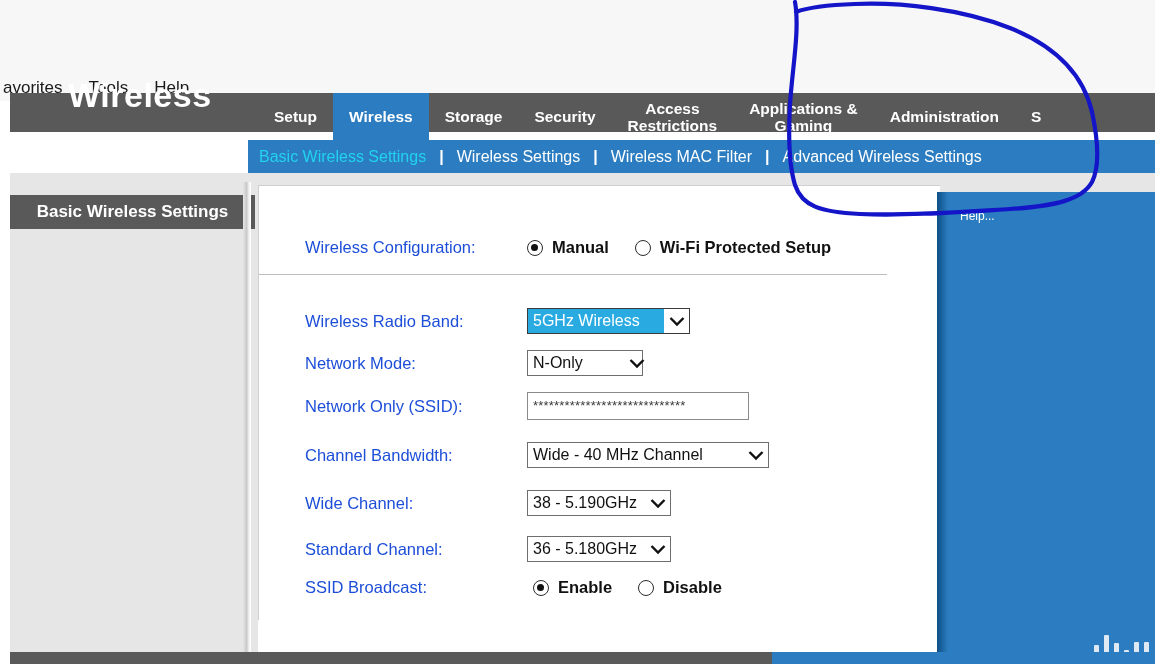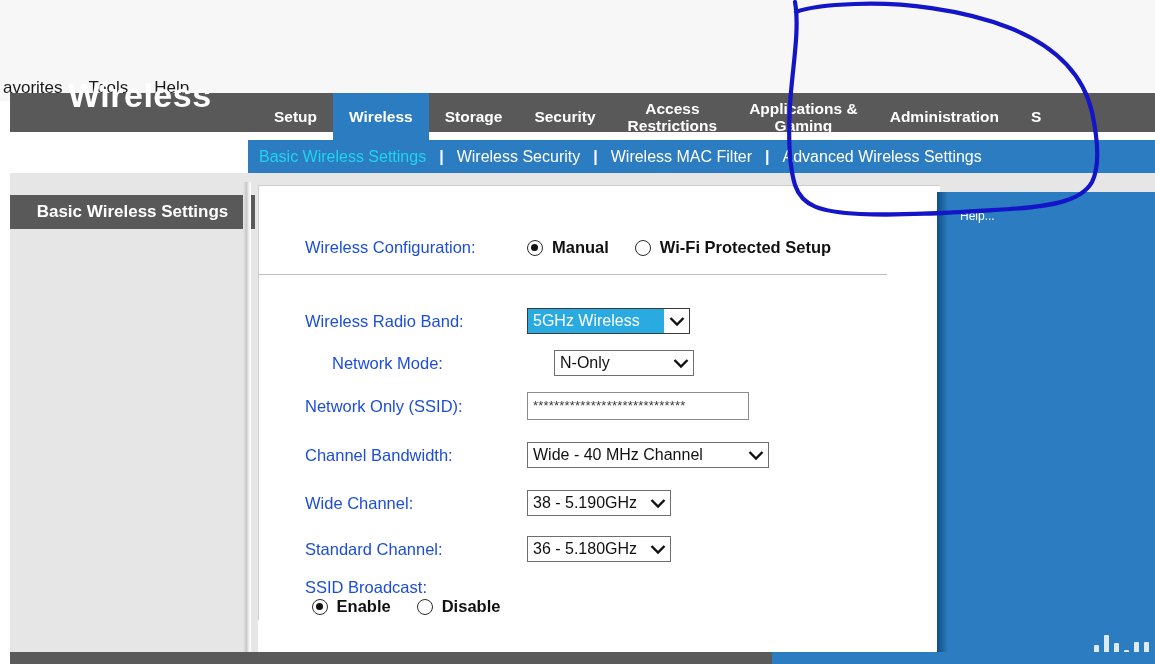--- a/index.html
+++ b/index.html
@@ -217,21 +217,21 @@
       <div class="tab">Applications &amp;
 Gaming</div>
       <div class="tab">Administration</div>
       <div class="tab">S</div>
     </div>
   </div>
 
   <div class="subnav">
     <span class="subnav-item current">Basic Wireless Settings</span>
     <span class="subnav-sep">|</span>
-    <span class="subnav-item">Wireless Security</span>
+    <span class="subnav-item">Wireless Settings</span>
     <span class="subnav-sep">|</span>
     <span class="subnav-item">Wireless MAC Filter</span>
     <span class="subnav-sep">|</span>
     <span class="subnav-item">Advanced Wireless Settings</span>
   </div>
 
   <div class="body-bg"></div>
   <div class="left-col"></div>
   <div class="section-title">Basic Wireless Settings</div>
   <div class="col-divider"></div>
@@ -258,23 +258,23 @@
       <span class="sel focused" style="width:163px;">
         <span class="sel-text" style="flex:1;">5GHz Wireless</span>
         <span class="arrow">
           <svg width="16" height="11" viewBox="0 0 16 11">
               <path d="M1.5 2 L8 8.6 L14.5 2" stroke="#111" stroke-width="2.4" fill="none"></path>
             </svg>
         </span>
       </span>
     </div>
 
-    <div class="form-row" style="top:164px;margin-left:27px;">
+    <div class="form-row" style="top:164px;">
       <span class="form-label">Network Mode:</span>
-      <span class="sel" style="width:140px;gap:38px;">
+      <span class="sel" style="width:116px;gap:38px;">
         <span class="sel-text" style="flex:1;">N-Only</span>
         <span class="arrow">
           <svg width="16" height="11" viewBox="0 0 16 11">
               <path d="M1.5 2 L8 8.6 L14.5 2" stroke="#111" stroke-width="2.4" fill="none"></path>
             </svg>
         </span>
       </span>
     </div>
 
     <div class="form-row" style="top:206px;">
@@ -311,21 +311,21 @@
       <span class="sel" style="width:144px;">
         <span class="sel-text" style="flex:1;">36 - 5.180GHz</span>
         <span class="arrow">
           <svg width="16" height="11" viewBox="0 0 16 11">
               <path d="M1.5 2 L8 8.6 L14.5 2" stroke="#111" stroke-width="2.4" fill="none"></path>
             </svg>
         </span>
       </span>
     </div>
 
-    <div class="form-row" style="top:392px;flex-direction:column;">
+    <div class="form-row" style="top:392px;">
       <span class="form-label">SSID Broadcast:</span>
       <span class="radio-group" style="margin-left:6px;">
         <span class="radio-opt">
           <span class="radio checked"></span>
           <span class="radio-label">Enable</span>
         </span>
         <span class="radio-opt">
           <span class="radio"></span>
           <span class="radio-label">Disable</span>
         </span>

